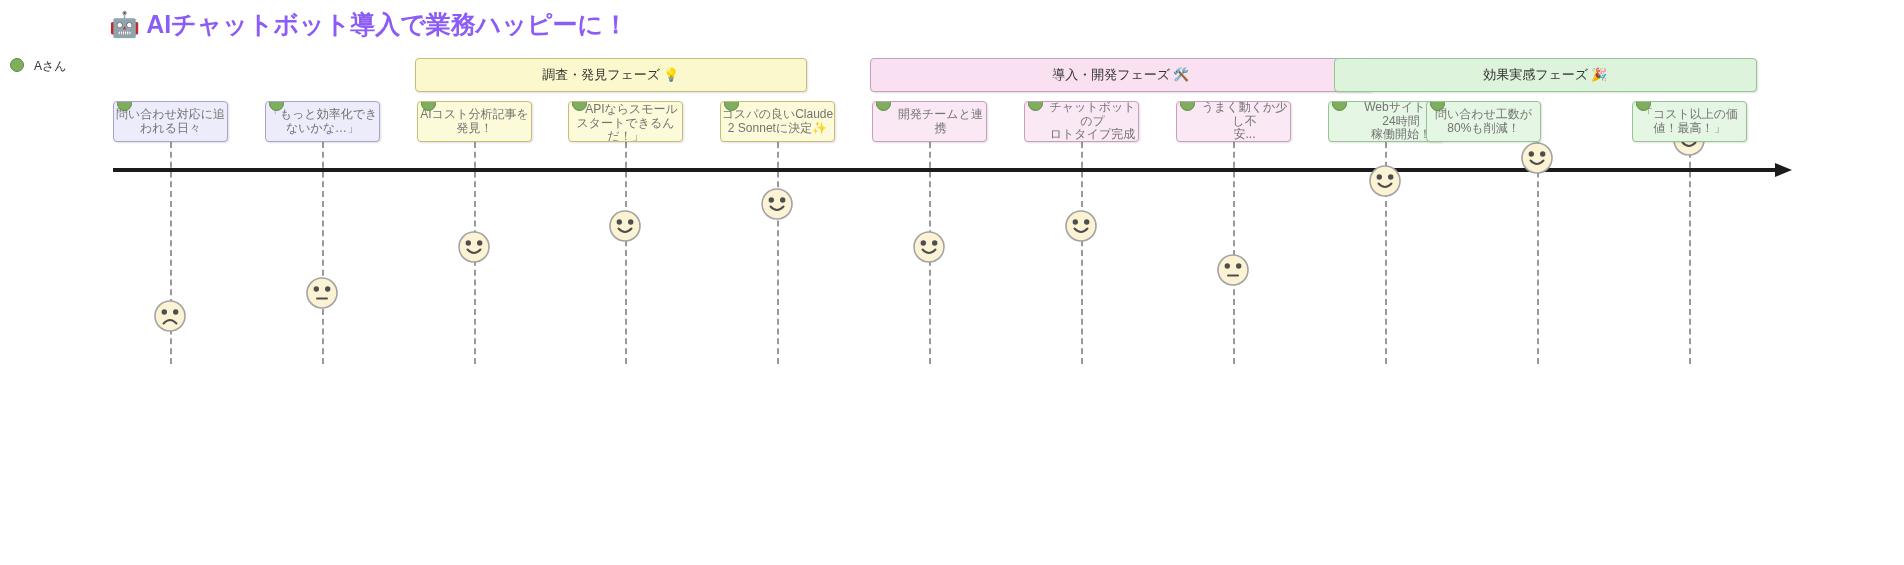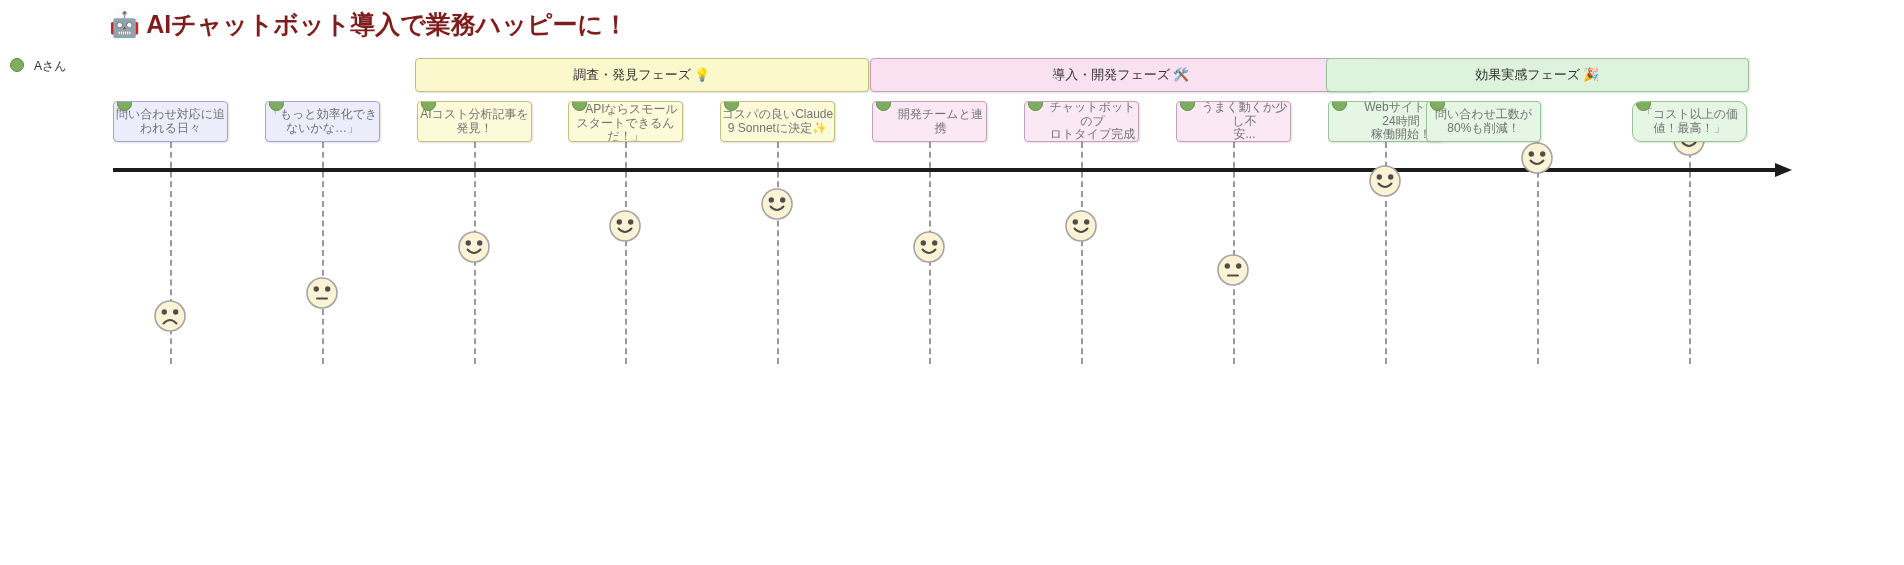--- a/index.html
+++ b/index.html
@@ -1,32 +1,32 @@
 <!DOCTYPE html>
 <html><head>
 <meta charset="utf-8">
 <style>
   html,body{margin:0;padding:0;background:#fff;}
   body{font-family:"Liberation Sans","DejaVu Sans",sans-serif;color:#333;}
   .stage{position:relative;width:1904px;height:565px;background:#ffffff;overflow:hidden;}
 
-  .title{position:absolute;left:109px;top:8px;font-size:25px;font-weight:bold;color:#7f1d1d;white-space:nowrap;}
+  .title{position:absolute;left:109px;top:8px;font-size:25px;font-weight:bold;color:#8b5cf6;white-space:nowrap;}
 
   .legend{position:absolute;left:10px;top:57px;height:16px;}
   .legend .swatch{position:absolute;left:0;top:1px;width:14px;height:14px;border-radius:50%;
     background:#7fae5f;border:1.5px solid #5c8a44;box-sizing:border-box;}
   .legend .lname{position:absolute;left:24px;top:1px;font-size:12px;color:#333;white-space:nowrap;}
 
   .phase{position:absolute;top:58px;height:34px;border-radius:4px;border:1px solid;
     display:flex;align-items:center;justify-content:center;font-size:13px;color:#333;
     box-sizing:border-box;z-index:4;box-shadow:1px 1px 2px rgba(0,0,0,.12);}
   .p1h{background:#e6e6fa;border-color:#a9a2ce;}
   .p2h{background:#fbf8cd;border-color:#c5be7a;}
   .p3h{background:#f9e1f1;border-color:#c79fbe;}
-  .p4h{background:#ddf3dc;border-color:#96c493;}
+  .p4h{background:#ddf3dc;border-color:#96c493;margin-left:8px;}
 
   .task{position:absolute;top:101px;width:115px;height:41px;border-radius:4px;border:1px solid;
     box-sizing:border-box;z-index:4;display:flex;align-items:center;justify-content:center;
     overflow:hidden;box-shadow:1px 1px 2px rgba(0,0,0,.12);}
   .task.top3{align-items:flex-start;}
   .t1{background:#ececfb;border-color:#a9a2ce;}
   .t2{background:#fcfad9;border-color:#c5be7a;}
   .t3{background:#fae8f4;border-color:#c79fbe;padding-left:22px;}
   .t4{background:#e5f6e4;border-color:#96c493;}
   .task-text{width:100%;text-align:center;font-size:12px;line-height:13.5px;color:#737373;
@@ -50,21 +50,21 @@
 
 <div class="stage">
 
   <div class="title">🤖 AIチャットボット導入で業務ハッピーに！</div>
 
   <div class="legend">
     <span class="swatch"></span>
     <span class="lname">Aさん</span>
   </div>
 
-  <div class="phase p2h" style="left:415px;width:454px;">
+  <div class="phase p2h" style="left:415px;width:392px;">
     <span>調査・発見フェーズ 💡</span>
   </div>
   <div class="phase p3h" style="left:870px;width:502px;">
     <span>導入・開発フェーズ 🛠️</span>
   </div>
   <div class="phase p4h" style="left:1326px;width:423px;">
     <span>効果実感フェーズ 🎉</span>
   </div>
 
   <div class="conn" style="left:170px;"></div>
@@ -166,21 +166,21 @@
   </div>
   <div class="task t2 top3" style="left:568px;">
     <span class="dot"></span>
     <div class="task-text">「APIならスモール
 スタートできるん
 だ！」</div>
   </div>
   <div class="task t2" style="left:720px;">
     <span class="dot"></span>
     <div class="task-text">コスパの良いClaude
-9 Sonnetに決定✨</div>
+2 Sonnetに決定✨</div>
   </div>
   <div class="task t3" style="left:872px;">
     <span class="dot"></span>
     <div class="task-text">開発チームと連携</div>
   </div>
   <div class="task t3" style="left:1024px;">
     <span class="dot"></span>
     <div class="task-text">チャットボットのプ
 ロトタイプ完成</div>
   </div>
@@ -192,19 +192,19 @@
   <div class="task t4" style="left:1328px;padding-left:31px;">
     <span class="dot"></span>
     <div class="task-text">Webサイトで24時間
 稼働開始！</div>
   </div>
   <div class="task t4" style="left:1426px;">
     <span class="dot"></span>
     <div class="task-text">問い合わせ工数が
 80%も削減！</div>
   </div>
-  <div class="task t4" style="left:1632px;border-radius:9px;">
+  <div class="task t4" style="left:1632px;">
     <span class="dot"></span>
     <div class="task-text">「コスト以上の価
 値！最高！」</div>
   </div>
 
 </div>
 
 </body></html>

